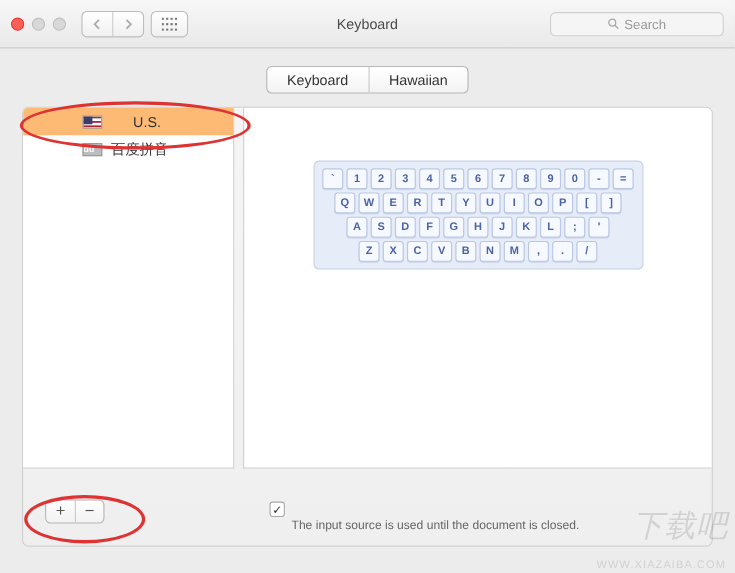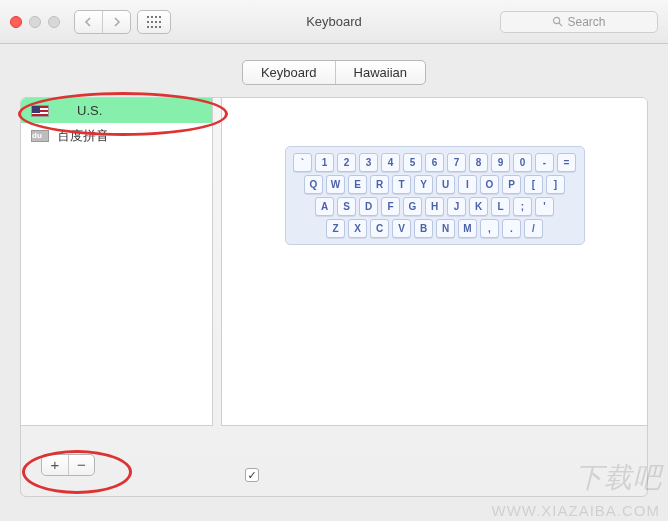--- a/index.html
+++ b/index.html
@@ -59,22 +59,22 @@
     box-shadow:inset 0 1px 0 rgba(255,255,255,.6);
   }
   .cols { display:flex; height:328px; }
   .left-col {
     width:192px; background:#fff; border:1px solid #cfcfcf;
     border-left:none; border-top:none;
     position:relative;
   }
   .src-list { list-style:none;margin:0;padding:0;}
   .src-item { display:flex;align-items:center;height:25px;padding:0 10px;gap:8px;}
-  .src-item.sel { background:#86efac;gap:28px;}
-  .flag { width:18px;height:12px;display:inline-block;border:1px solid #999;background:#fff;position:relative;font-size:8px;line-height:10px;text-align:left;color:#fff;font-weight:bold;}
+  .src-item.sel { background:#fdba74;gap:28px;}
+  .flag { width:18px;height:12px;display:inline-block;border:1px solid #999;background:#fff;position:relative;font-size:8px;line-height:10px;text-align:left;color:#fff;font-weight:bold;margin-left:44px;}
   .flag-us { background:linear-gradient(#b22234 50%, #fff 50%); background-size:100% 4px;}
   .flag-us::before { content:""; position:absolute;left:0;top:0;width:8px;height:7px;background:#3c3b6e;}
   .flag-du { background:#bdbdbd;}
   .flag-hw { background:linear-gradient(to bottom,#fff 0 33%,#c00 33% 66%,#00247d 66%);}
   .right-col { flex:1; background:#fff; border:1px solid #cfcfcf; border-right:none; border-top:none; margin-left:8px; position:relative;}
   .addremove {
     position:absolute; left:20px; bottom:20px;
     display:flex; border:1px solid #b5b5b5; border-radius:5px;
     background:linear-gradient(#fff,#f2f2f2); height:22px;
   }
@@ -94,21 +94,21 @@
   }
   .opts { position:absolute; left:224px; bottom:12px; right:22px;}
   .opt { display:flex; align-items:center; gap:6px; font-size:13px; color:#333; margin-bottom:2px;}
   .cb { width:14px;height:14px;border:1px solid #a8a8a8;border-radius:3px;background:#fff;display:inline-flex;align-items:center;justify-content:center;font-size:11px;color:#333;}
   .hint { font-size:11px; color:#666; margin-left:20px;}
   
   .anno { position:absolute; border:3px solid #d33; border-radius:50%; pointer-events:none;}
   .anno1 { left:18px; top:92px; width:210px; height:44px;}
   .anno2 { left:22px; top:450px; width:110px; height:44px;}
   .watermark { position:absolute; right:6px; bottom:24px; color:rgba(0,0,0,.12); font-size:28px; font-style:italic; letter-spacing:1px; font-family:Liberation Mono, monospace;}
-  .subwm { position:absolute; right:8px; bottom:2px; color:rgba(0,0,0,.12); font-size:15px; letter-spacing:1px;}
+  .subwm { position:absolute; right:8px; bottom:2px; color:rgba(0,0,0,.12); font-size:10px; letter-spacing:1px;}
 </style>
 </head>
 <body>
 
 <div class="toolbar">
   <div class="traffic">
     <span></span>
     <span></span>
     <span></span>
   </div>
@@ -237,20 +237,21 @@
 
   <div class="addremove">
     <button>+</button>
     <button>−</button>
   </div>
 
   <div class="opts">
     <label class="opt">
       <span class="cb" id="cb1">✓</span>
     </label>
+    <div class="hint">The input source is used until the document is closed.</div>
   </div>
 </div>
 
 <div class="anno anno1"></div>
 <div class="anno anno2"></div>
 
 <div class="watermark">下载吧</div>
 <div class="subwm">WWW.XIAZAIBA.COM</div>
 
 </body></html>

